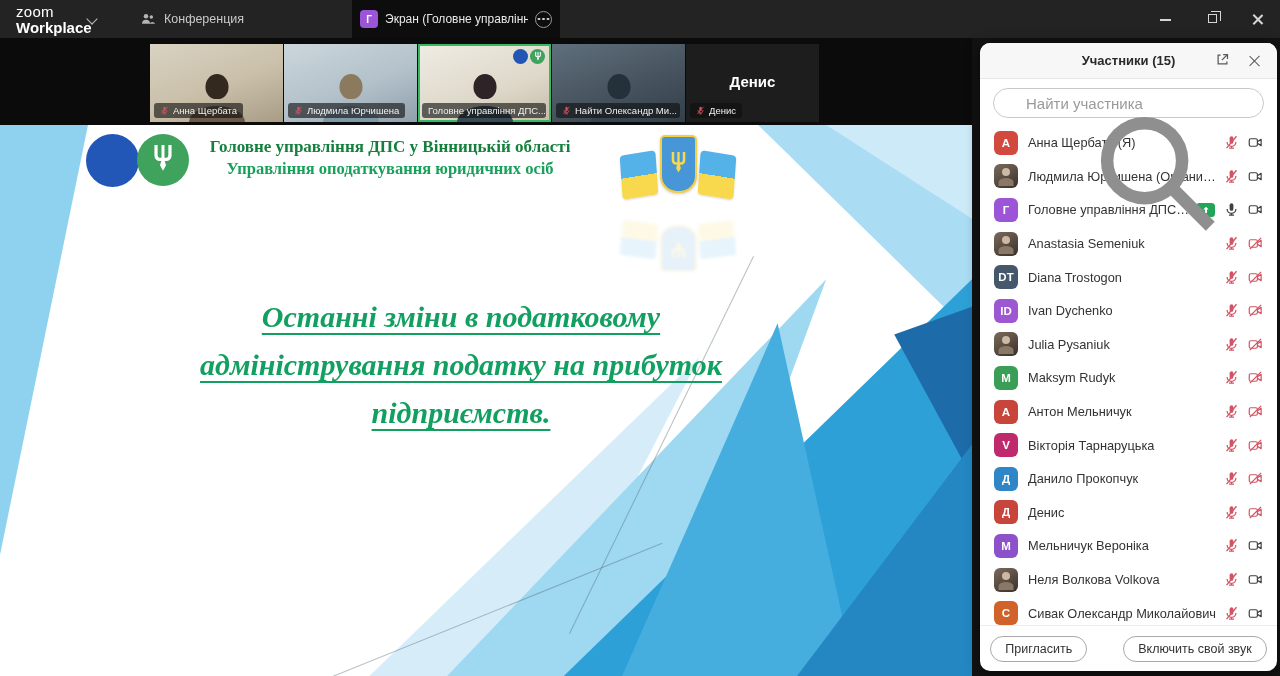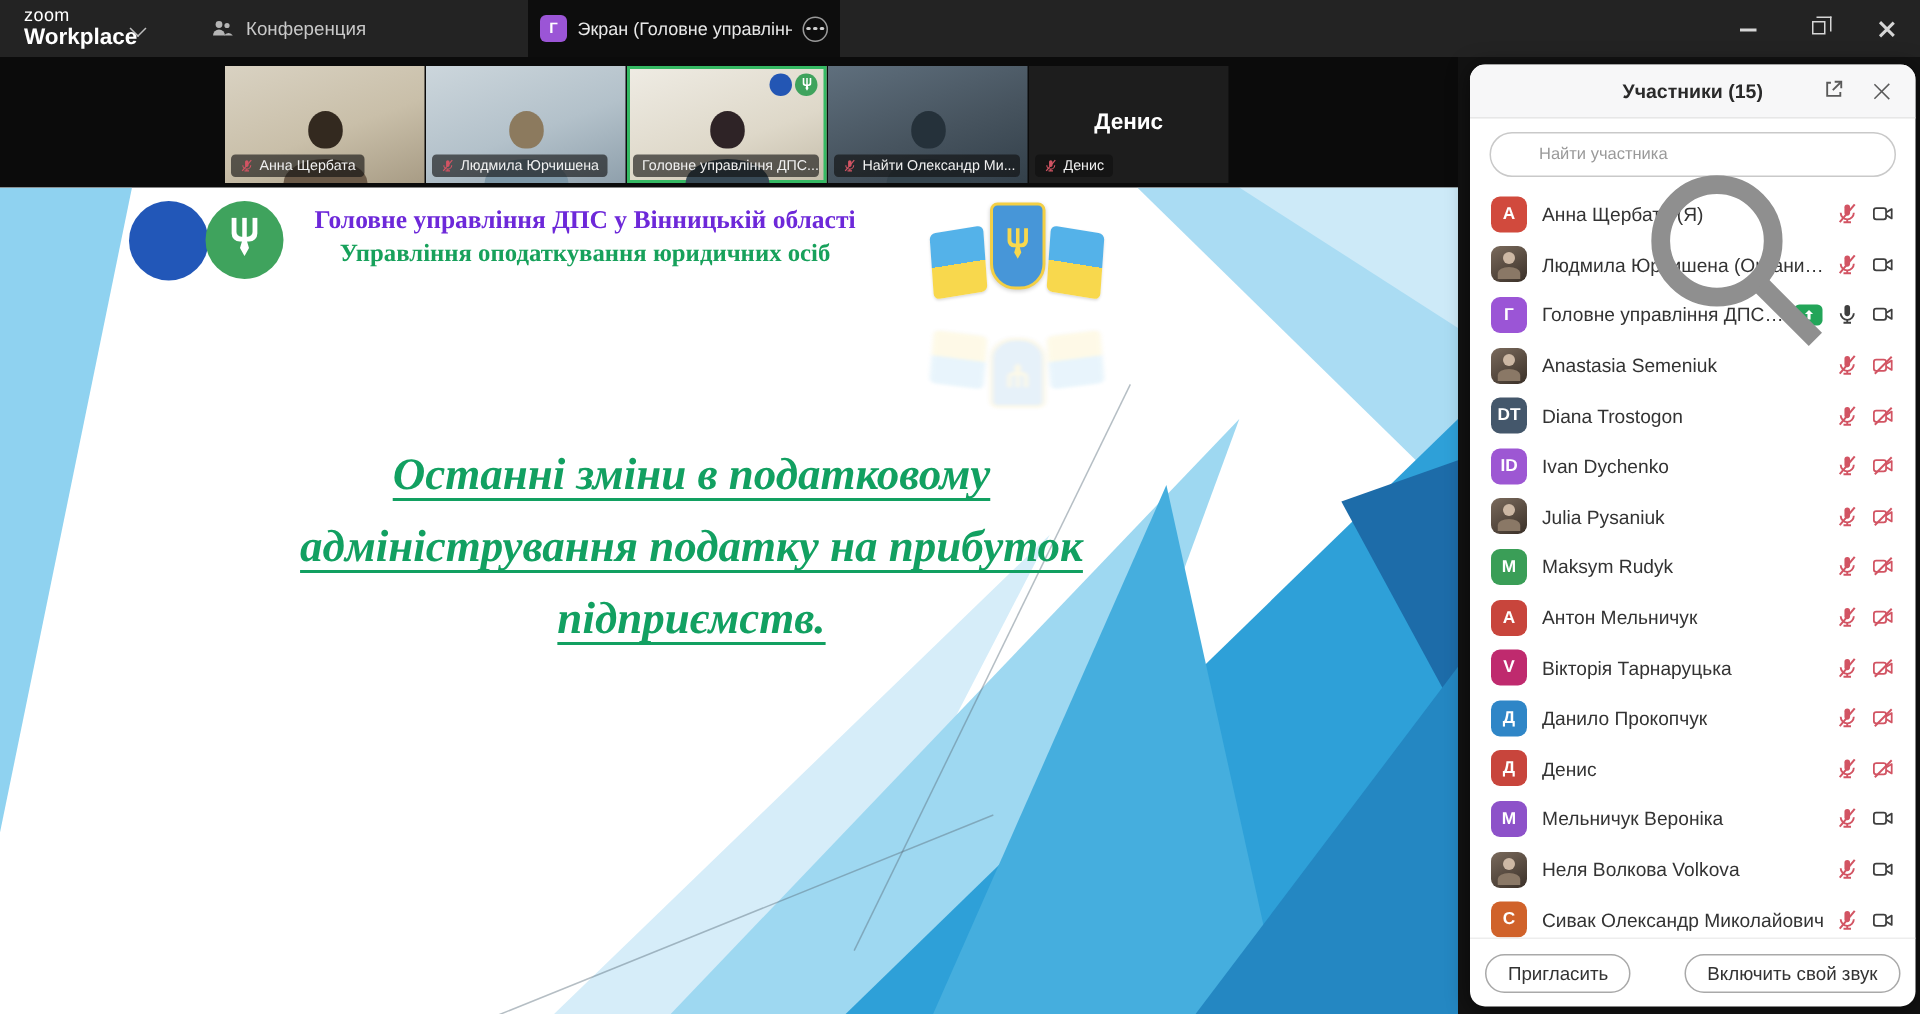--- a/index.html
+++ b/index.html
@@ -3,21 +3,21 @@
 <meta charset="utf-8">
 <style>
   * { margin:0; padding:0; box-sizing:border-box; }
   html,body { background:#000; }
   body { font-family:"Liberation Sans", sans-serif; }
   .app { position:relative; width:1280px; height:676px; background:#141414; overflow:hidden; }
 
   
   .titlebar { position:absolute; top:0; left:0; width:100%; height:38px; background:#232323; }
   .logo { position:absolute; left:16px; top:4px; color:#fff; line-height:1; }
-  .logo .l1 { font-size:12px; font-weight:400; letter-spacing:.3px; }
+  .logo .l1 { font-size:15px; font-weight:400; letter-spacing:.3px; }
   .logo .l2 { font-size:15px; font-weight:700; margin-top:1px; }
   .chev { position:absolute; left:88px; top:15px; width:8px; height:8px; border-right:1.6px solid #bdbdbd; border-bottom:1.6px solid #bdbdbd; transform:rotate(45deg); }
   .tab-meeting { position:absolute; left:140px; top:0; height:38px; display:flex; align-items:center; gap:8px; color:#c9c9c9; font-size:12.5px; }
   .tab-meeting svg { width:16px; height:16px; color:#b5b5b5; }
   .tab-screen { position:absolute; left:352px; top:0; height:38px; width:208px; background:#0d0d0d; border-radius:0 0 0 0; display:flex; align-items:center; gap:7px; padding:0 8px; }
   .tab-avatar { width:18px; height:18px; border-radius:4px; background:#9b55d6; color:#fff; font-size:10px; font-weight:700; display:flex; align-items:center; justify-content:center; flex:none; }
   .tab-screen .tlabel { color:#e8e8e8; font-size:12px; white-space:nowrap; overflow:hidden; flex:1; }
   .tab-more { width:17px; height:17px; border:1.2px solid #9a9a9a; border-radius:50%; flex:none; position:relative; }
   .tab-more i { position:absolute; left:50%; top:50%; width:2.2px; height:2.2px; margin:-1.1px 0 0 -1.1px; border-radius:50%; background:#cfcfcf; box-shadow:4.5px 0 0 #cfcfcf, -4.5px 0 0 #cfcfcf; }
   .winctl { position:absolute; top:0; right:0; height:38px; display:flex; }
@@ -66,21 +66,21 @@
   .tr-med3   { background:#2487c2; clip-path:polygon(100% 58%, 82% 100%, 100% 100%); }
   .sline { position:absolute; width:1px; height:420px; background:rgba(90,110,125,.45); }
   .sline.a { left:68%; top:20%; transform:rotate(26deg); }
   .sline.b { left:48%; top:52%; transform:rotate(68deg); }
 
   .org-logos { position:absolute; left:86px; top:9px; height:54px; }
   .org-blue { position:absolute; left:0; top:0; width:53px; height:53px; border-radius:50%; background:#2257b8; }
   .org-green { position:absolute; left:51px; top:0; width:52px; height:52px; border-radius:50%; background:#3fa35d; color:#fff; display:flex; align-items:center; justify-content:center; }
   .org-green svg { width:22px; height:30px; }
   .org-text { position:absolute; left:195px; top:11px; width:390px; text-align:center; font-family:"Liberation Serif", serif; font-weight:700; }
-  .org-text .o1 { color:#6d28d9; font-size:17px; line-height:22px; }
+  .org-text .o1 { color:#15803d; font-size:17px; line-height:22px; }
   .org-text .o2 { color:#17a15b; font-size:16.5px; line-height:22px; }
 
   .flag { position:absolute; left:618px; top:6px; width:120px; height:86px; }
   .fwing { position:absolute; top:22px; width:36px; height:44px; border-radius:4px; background:linear-gradient(#54b2e9 0 52%, #f8d84d 52% 100%); box-shadow:0 1px 2px rgba(0,0,0,.15); }
   .fwing.l { left:3px; transform:rotate(-4deg) skewY(-5deg); }
   .fwing.r { right:3px; transform:rotate(4deg) skewY(5deg); }
   .fshield { position:absolute; left:42px; top:4px; width:37px; height:58px; background:#4796d8; border:2.5px solid #f3cf45; border-radius:5px 5px 17px 17px; display:flex; align-items:center; justify-content:center; color:#f8d84d; box-shadow:0 1px 3px rgba(0,0,0,.2); }
   .fshield svg { width:17px; height:26px; }
   .flag-reflect { position:absolute; left:618px; top:96px; width:120px; height:60px; transform:scaleY(-.8); opacity:.13; filter:blur(1.5px); }
 
@@ -91,21 +91,21 @@
   .panel { position:absolute; left:980px; top:5px; width:297px; height:628px; background:#fff; border-radius:10px; box-shadow:0 2px 14px rgba(0,0,0,.5); display:flex; flex-direction:column; overflow:hidden; }
   .panel-head { height:36px; flex:none; background:#f7f7f8; border-bottom:1px solid #e7e7e7; position:relative; display:flex; align-items:center; justify-content:center; }
   .panel-title { font-size:13px; font-weight:700; color:#2a2a2a; }
   .panel-popout { position:absolute; right:44px; top:9px; width:18px; height:18px; color:#5a5a5a; }
   .panel-popout svg { width:15px; height:15px; }
   .panel-close { position:absolute; right:16px; top:11px; width:14px; height:14px; }
   .panel-close::before,.panel-close::after { content:""; position:absolute; left:6.5px; top:0; width:1.4px; height:14px; background:#5a5a5a; }
   .panel-close::before { transform:rotate(45deg);} .panel-close::after { transform:rotate(-45deg);}
   .search-wrap { flex:none; padding:9px 13px 6px; }
   .search-box { position:relative; }
-  .search-box input { width:100%; height:30px; border:1px solid #c9c9c9; border-radius:16px; padding:0 12px 0 32px; font-size:11px; color:#333; outline:none; font-family:"Liberation Sans", sans-serif; }
+  .search-box input { width:100%; height:30px; border:1px solid #c9c9c9; border-radius:16px; padding:0 12px 0 32px; font-size:15px; color:#333; outline:none; font-family:"Liberation Sans", sans-serif; }
   .search-box input::placeholder { color:#9a9a9a; }
   .search-box .sic { position:absolute; left:11px; top:7px; width:15px; height:15px; color:#8f8f8f; }
   .plist { flex:1; overflow:hidden; padding:2px 0; }
   .p-row { height:33.6px; display:flex; align-items:center; padding:0 14px; }
   .p-avatar { width:24px; height:24px; border-radius:6px; flex:none; display:flex; align-items:center; justify-content:center; color:#fff; font-size:11.5px; font-weight:700; }
   .p-avatar.photo { background:linear-gradient(150deg,#7a6a5c,#3a3028); position:relative; }
   .p-avatar.photo::before { content:""; position:absolute; left:50%; top:4px; transform:translateX(-50%); width:8px; height:8px; border-radius:50%; background:#cdb8a4; }
   .p-avatar.photo::after { content:""; position:absolute; left:50%; bottom:2px; transform:translateX(-50%); width:15px; height:8px; border-radius:50% 50% 0 0; background:#8a7866; }
   .p-name { margin-left:10px; font-size:12.8px; color:#333; white-space:nowrap; overflow:hidden; text-overflow:ellipsis; flex:1; }
   .p-icons { display:flex; align-items:center; gap:9px; margin-left:6px; }

